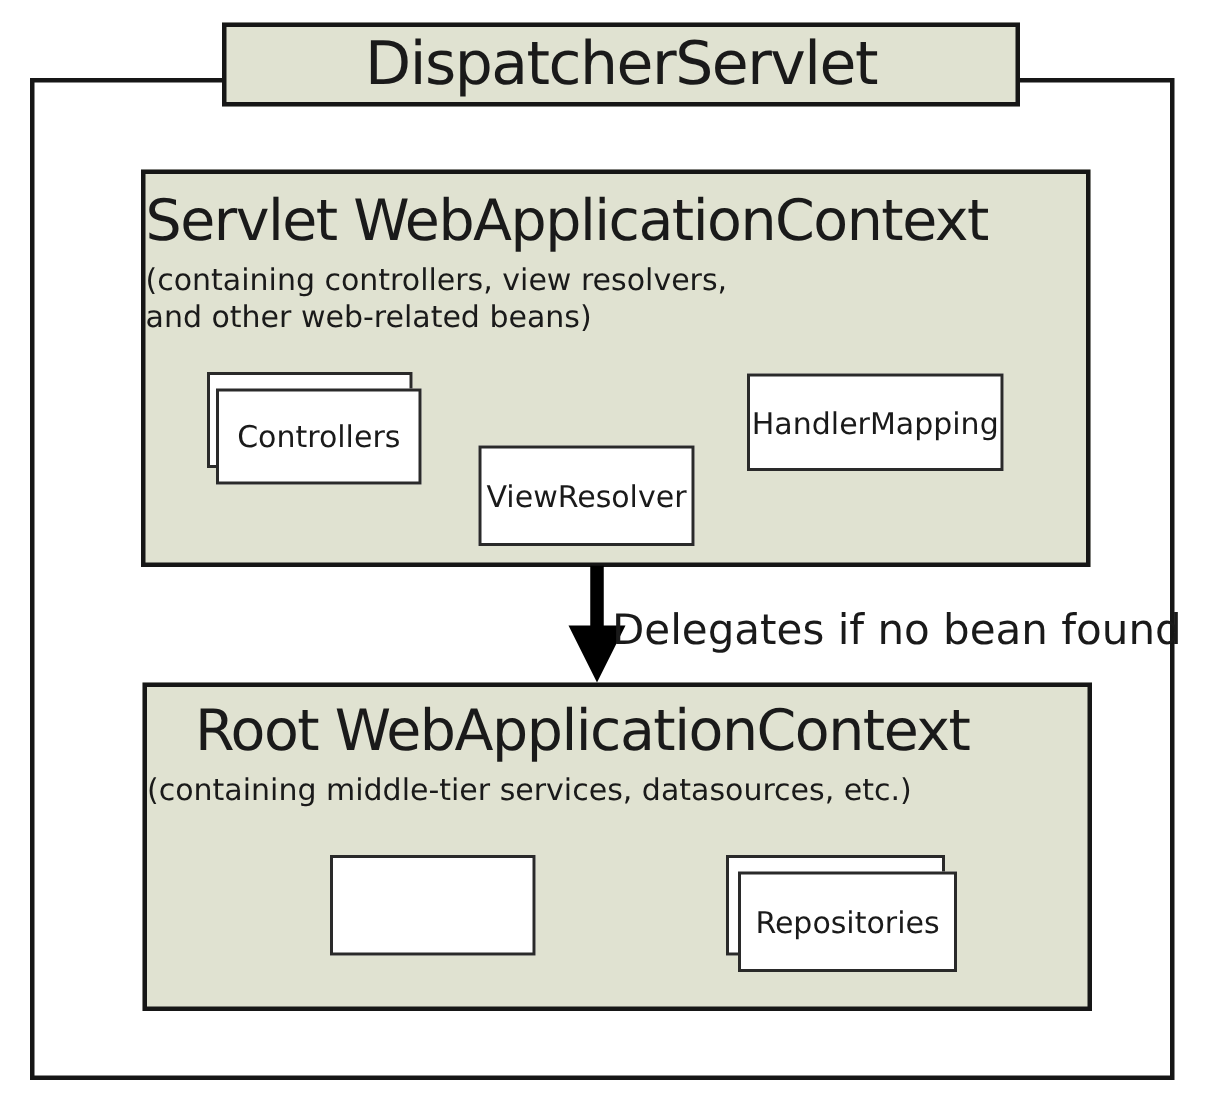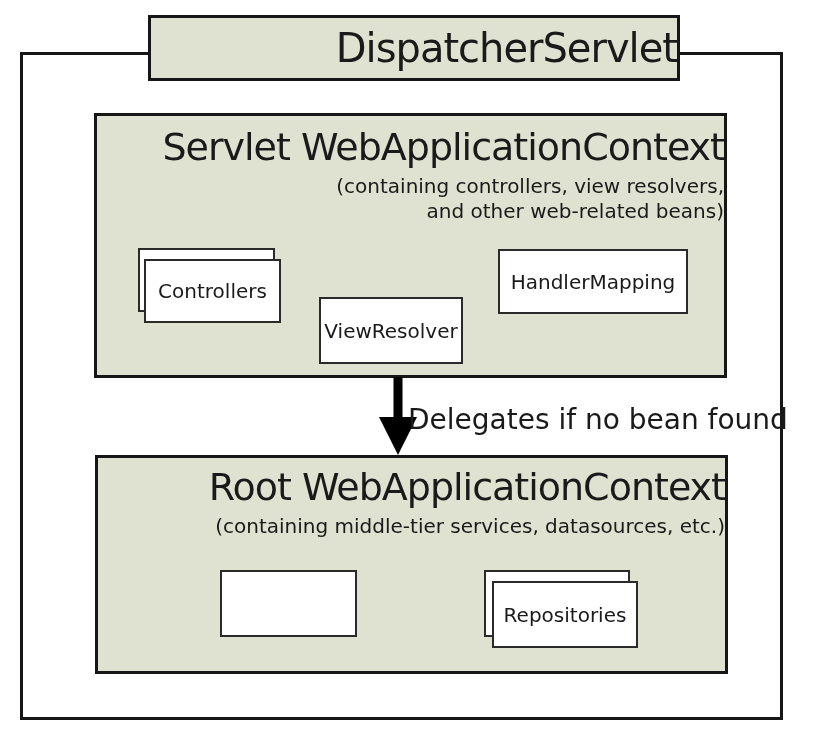--- a/index.html
+++ b/index.html
@@ -22,36 +22,36 @@
   }
   .outer-frame{
     position:absolute;
     left:20px; top:52px; width:763px; height:668px;
     border:3px solid var(--line);
     background:transparent;
     z-index:0;
   }
   .dispatcher-box{
     position:absolute;
-    left:148px; top:15px; width:532px; height:66px;
+    left:148px; top:15px; width:532px; height:56px;
     background:var(--context-fill);
     border:3px solid var(--line);
-    display:flex; align-items:center; justify-content:flex-end;
+    display:flex; align-items:center; justify-content:center;
     z-index:3;
   }
   .dispatcher-box .big-title{
     font-size:40px;
     letter-spacing:-1px;
   }
   .context-box{
     position:absolute;
     background:var(--context-fill);
     border:3px solid var(--line);
     z-index:1;
-    text-align:right;
+    text-align:left;
   }
   .servlet-context{
     left:94px; top:113px; width:633px; height:265px;
   }
   .root-context{
     left:95px; top:455px; width:633px; height:219px;
   }
   .context-title{
     font-size:38px;
     letter-spacing:-1px;
@@ -83,21 +83,21 @@
     background:var(--bean-fill);
     border:2px solid #2a2a2a;
     display:flex; align-items:center; justify-content:center;
     font-size:20px;
   }
   
   .controllers-stack{ left:138px; top:248px; width:144px; height:76px; }
   .controllers-stack .sheet-back{ width:137px; height:64px; }
   .controllers-stack .sheet-front{ left:6px; top:11px; width:137px; height:64px; }
   .viewresolver-bean{ left:319px; top:297px; width:144px; height:67px; }
-  .handlermapping-bean{ left:498px; top:249px; width:190px; height:65px; }
+  .handlermapping-bean{ left:498px; top:249px; width:171px; height:65px; }
   
   .services-stack{ left:220px; top:570px; width:146px; height:79px; }
   .services-stack .sheet-back{ width:137px; height:67px; }
   .services-stack .sheet-front{ left:8px; top:11px; width:137px; height:67px; }
   .repositories-stack{ left:456px; top:570px; width:155px; height:79px;margin-left:28px; }
   .repositories-stack .sheet-back{ width:146px; height:67px; }
   .repositories-stack .sheet-front{ left:8px; top:11px; width:146px; height:67px; }
 
   .delegate-arrow{
     position:absolute;

